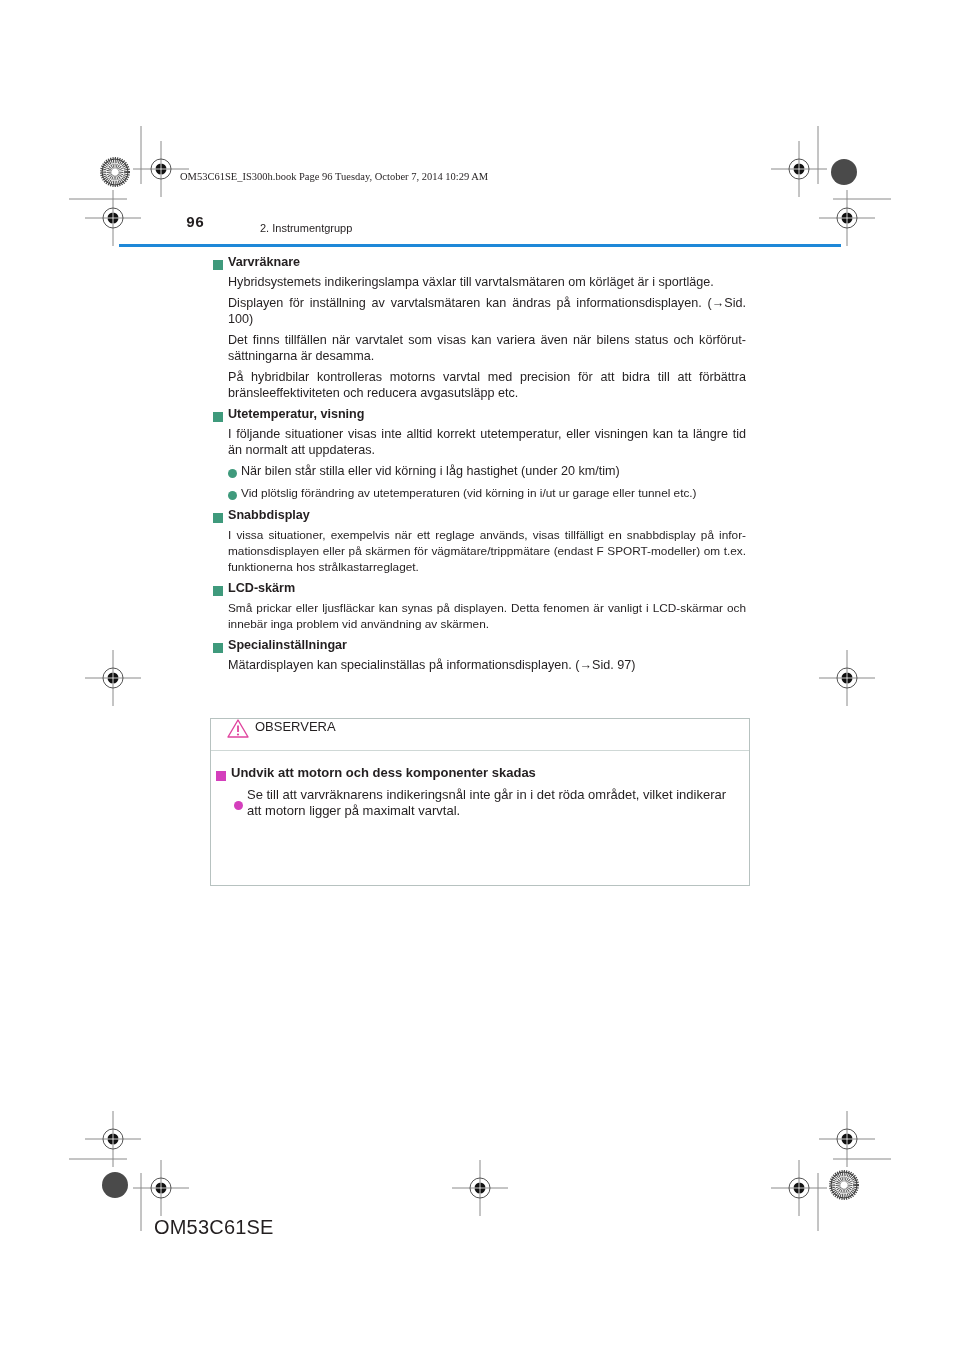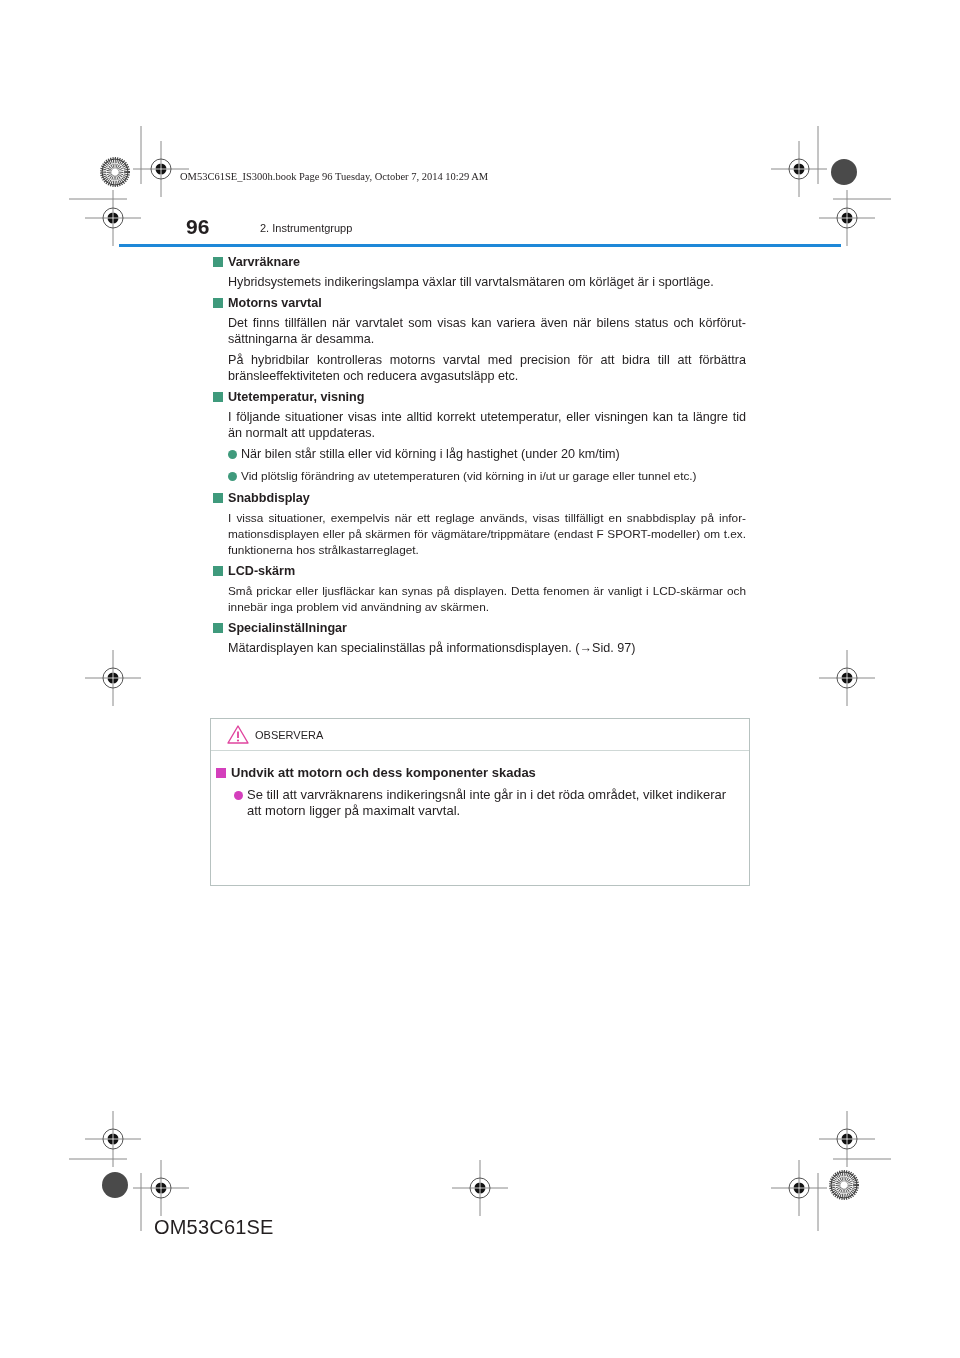--- a/index.html
+++ b/index.html
@@ -3,36 +3,36 @@
 <meta charset="utf-8">
 <style>
   * { box-sizing: border-box; margin: 0; padding: 0; }
   html, body { width: 960px; height: 1358px; background: #ffffff; overflow: hidden; }
   body { position: relative; font-family: "Liberation Sans", sans-serif; color: #231f20; }
 
   .mark { position: absolute; }
 
   .slug { position: absolute; left: 180px; top: 171px; font-family: "Liberation Serif", serif; font-size: 10.5px; color: #231f20; white-space: nowrap; }
 
-  .page-num { position: absolute; left: 186px; top: 215px; font-size: 21px; font-weight: bold; }
+  .page-num { position: absolute; left: 186px; top: 215px; font-size: 15px; font-weight: bold; font-family: Liberation Mono, monospace; }
   .chapter { position: absolute; left: 260px; top: 222px; font-size: 11px; }
   .rule { position: absolute; left: 119px; top: 244px; width: 722px; height: 3px; background: #1e88d8; }
 
   .content { position: absolute; left: 213px; top: 254px; width: 533px; font-size: 12.6px; line-height: 16px; }
   .section { margin-bottom: 5px; }
-  .section-head { font-weight: bold; display: flex; align-items: center; margin-bottom: 4px; }
+  .section-head { font-weight: bold; display: flex; align-items: flex-end; margin-bottom: 4px; }
   .sq { width: 10px; height: 10px; background: #3f9a7c; margin-right: 5px; flex-shrink: 0; }
   .para { margin-left: 15px; text-align: justify; margin-bottom: 5px; }
   .para.tight { margin-bottom: 0; }
-  .bullet { margin-left: 15px; display: flex; margin-bottom: 6px; }
+  .bullet { margin-left: 15px; display: flex; margin-bottom: 6px; align-items: center; }
   .dot { width: 9px; height: 9px; border-radius: 50%; background: #3f9a7c; margin-right: 4px; margin-top: 4px; flex-shrink: 0; }
   .small { font-size: 11.8px; }
 
   .caution { position: absolute; left: 210px; top: 718px; width: 540px; height: 168px; border: 1px solid #b7c2c0; }
-  .caution-title { height: 32px; border-bottom: 1px solid #cfd8d6; display: flex; align-items: center; padding-left: 16px; font-size: 11px; }
+  .caution-title { height: 32px; border-bottom: 1px solid #cfd8d6; display: flex; padding-left: 16px; font-size: 13px; }
   .caution-title span { margin-left: 6px; }
   .caution-body { padding: 14px 6px 0 5px; font-size: 13px; line-height: 16px; }
   .caution .sq { background: #d43fbc; }
   .caution .dot { background: #d43fbc; }
   .caution .section-head { margin-bottom: 6px; }
   .caution .bullet { margin-left: 18px; }
 
   .footer-code { position: absolute; left: 154px; top: 1216px; font-size: 20px; letter-spacing: 0.2px; }
 </style>
 </head>
@@ -90,27 +90,24 @@
 <div class="rule"></div>
 
 <div class="content">
 
   <div class="section">
     <div class="section-head">
       <span class="sq"></span>
       <span>Varvräknare</span>
     </div>
     <p class="para">Hybridsystemets indikeringslampa växlar till varvtalsmätaren om körläget är i sportläge.</p>
+    <p class="para">Displayen för inställning av varvtalsmätaren kan ändras på informationsdisplayen. (→Sid. 100)</p>
   </div>
 
   <div class="section">
-    <div class="section-head">
-      <span class="sq"></span>
-      <span>Motorns varvtal</span>
-    </div>
     <p class="para">Det finns tillfällen när varvtalet som visas kan variera även när bilens status och körförut-sättningarna är desamma.</p>
     <p class="para tight">På hybridbilar kontrolleras motorns varvtal med precision för att bidra till att förbättra bränsleeffektiviteten och reducera avgasutsläpp etc.</p>
   </div>
 
   <div class="section">
     <div class="section-head">
       <span class="sq"></span>
       <span>Utetemperatur, visning</span>
     </div>
     <p class="para">I följande situationer visas inte alltid korrekt utetemperatur, eller visningen kan ta längre tid än normalt att uppdateras.</p>

